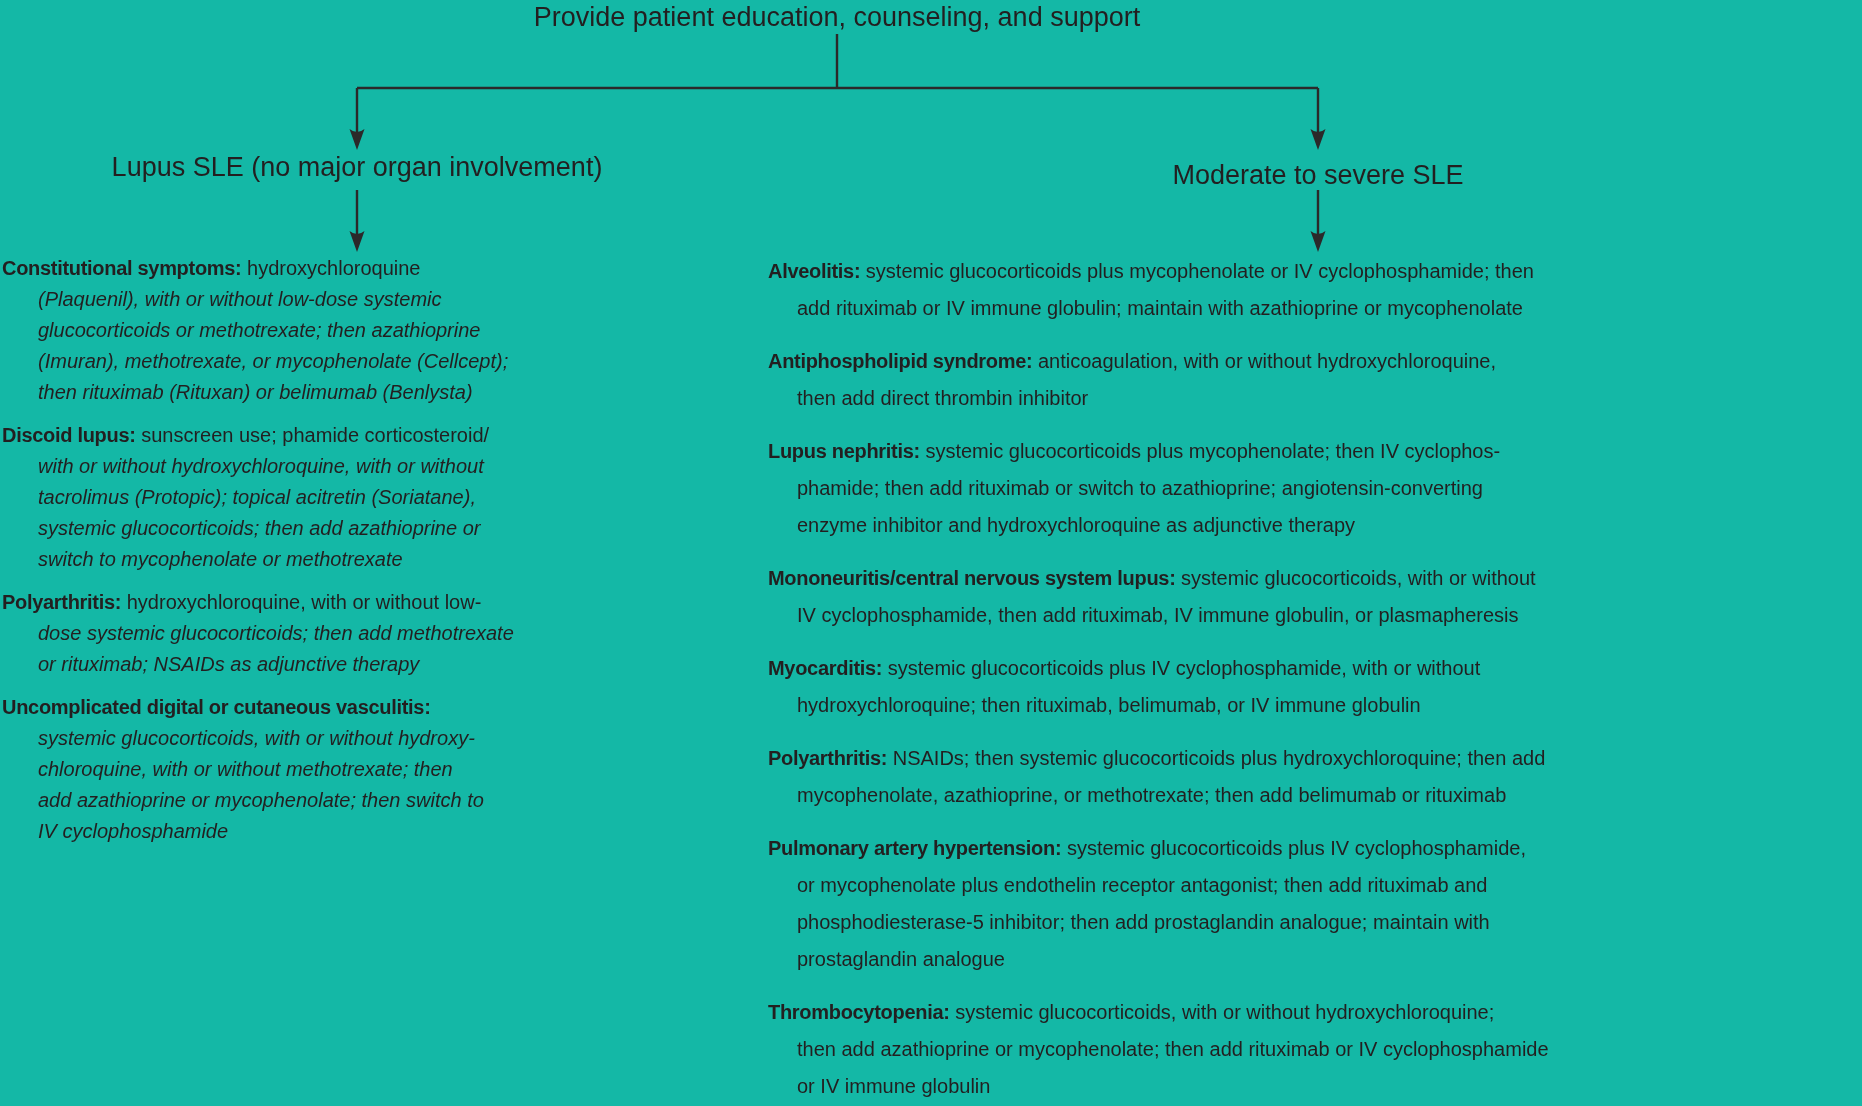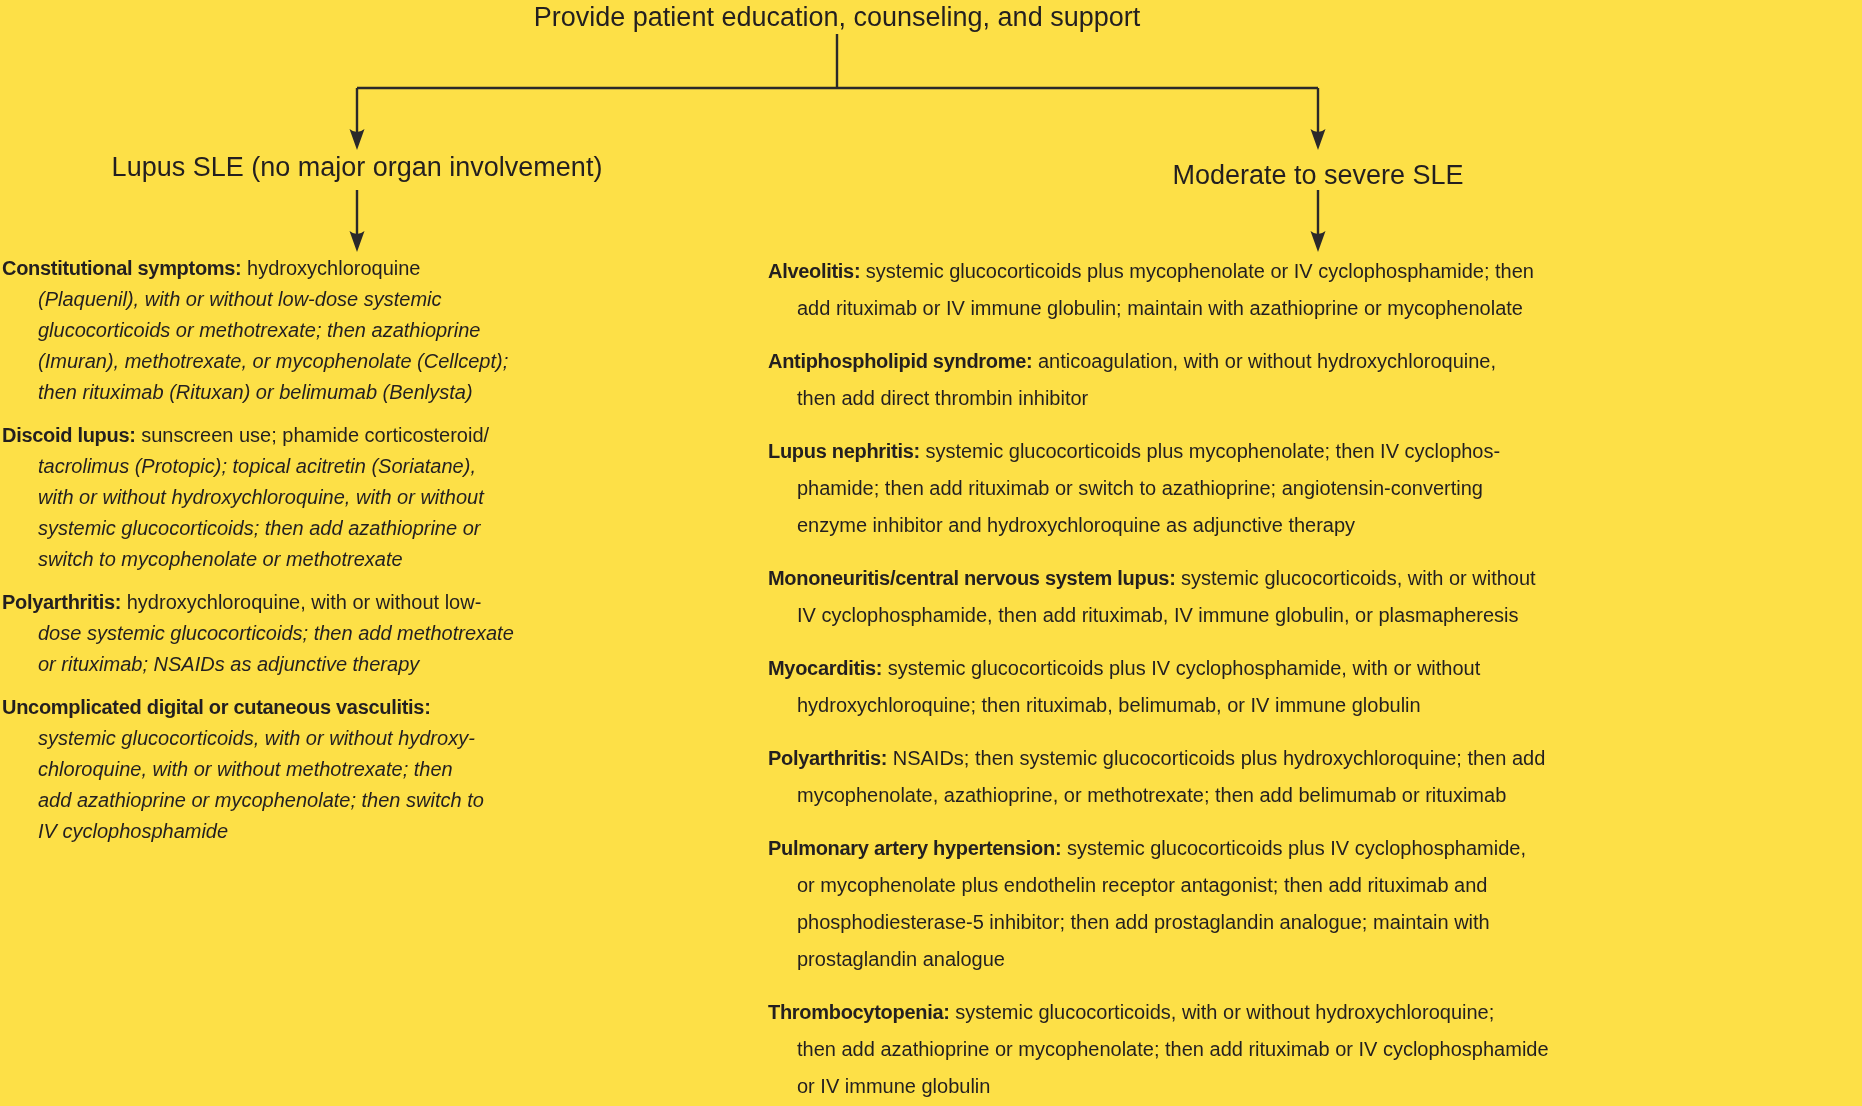--- a/index.html
+++ b/index.html
@@ -6,21 +6,21 @@
   html, body { background: #ffffff; }
   body {
     width: 1862px; height: 1106px;
     font-family: "Liberation Sans", sans-serif;
     color: #231f20;
   }
   .stage {
     position: relative;
     width: 1862px; height: 1106px;
     overflow: hidden;
-    background: #fde047;
+    background: #14b8a6;
   }
   .connector {
     position: absolute; left: 0; top: 0;
     width: 1862px; height: 260px;
     pointer-events: none;
   }
   .node-label {
     position: absolute;
     transform: translateX(-50%);
     white-space: nowrap;
@@ -71,22 +71,22 @@
     <div class="entry">
       <div class="line"><span class="hd">Constitutional symptoms:</span> <span>hydroxychloroquine</span></div>
       <div class="line cont">(Plaquenil), with or without low-dose systemic</div>
       <div class="line cont">glucocorticoids or methotrexate; then azathioprine</div>
       <div class="line cont">(Imuran), methotrexate, or mycophenolate (Cellcept);</div>
       <div class="line cont">then rituximab (Rituxan) or belimumab (Benlysta)</div>
     </div>
 
     <div class="entry">
       <div class="line"><span class="hd">Discoid lupus:</span> <span>sunscreen use; phamide corticosteroid/</span></div>
+      <div class="line cont">with or without hydroxychloroquine, with or without</div>
       <div class="line cont">tacrolimus (Protopic); topical acitretin (Soriatane),</div>
-      <div class="line cont">with or without hydroxychloroquine, with or without</div>
       <div class="line cont">systemic glucocorticoids; then add azathioprine or</div>
       <div class="line cont">switch to mycophenolate or methotrexate</div>
     </div>
 
     <div class="entry">
       <div class="line"><span class="hd">Polyarthritis:</span> <span>hydroxychloroquine, with or without low-</span></div>
       <div class="line cont">dose systemic glucocorticoids; then add methotrexate</div>
       <div class="line cont">or rituximab; NSAIDs as adjunctive therapy</div>
     </div>
 

